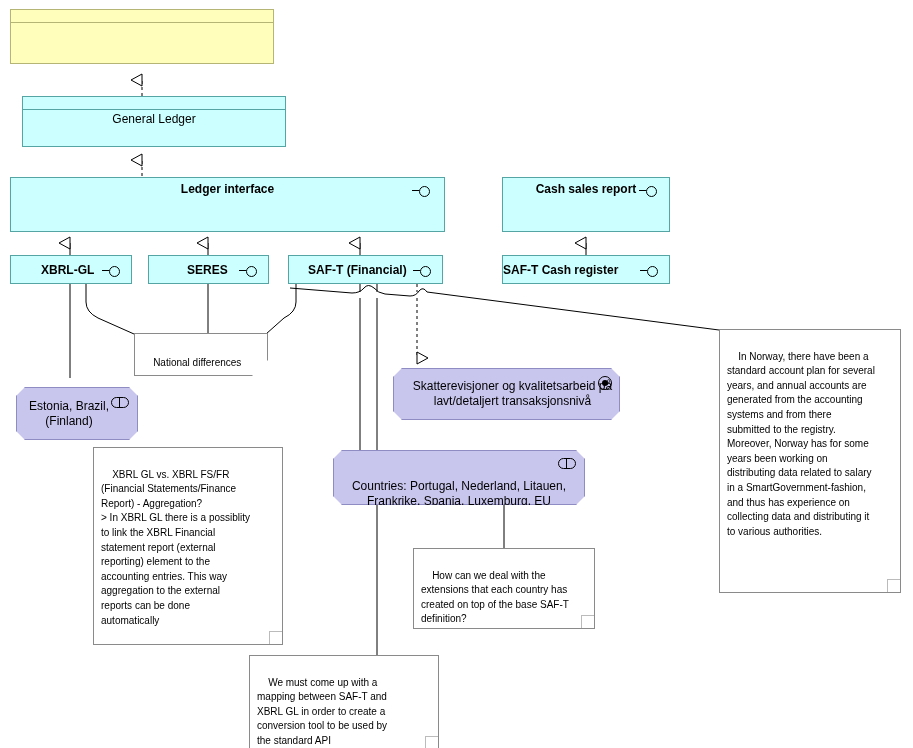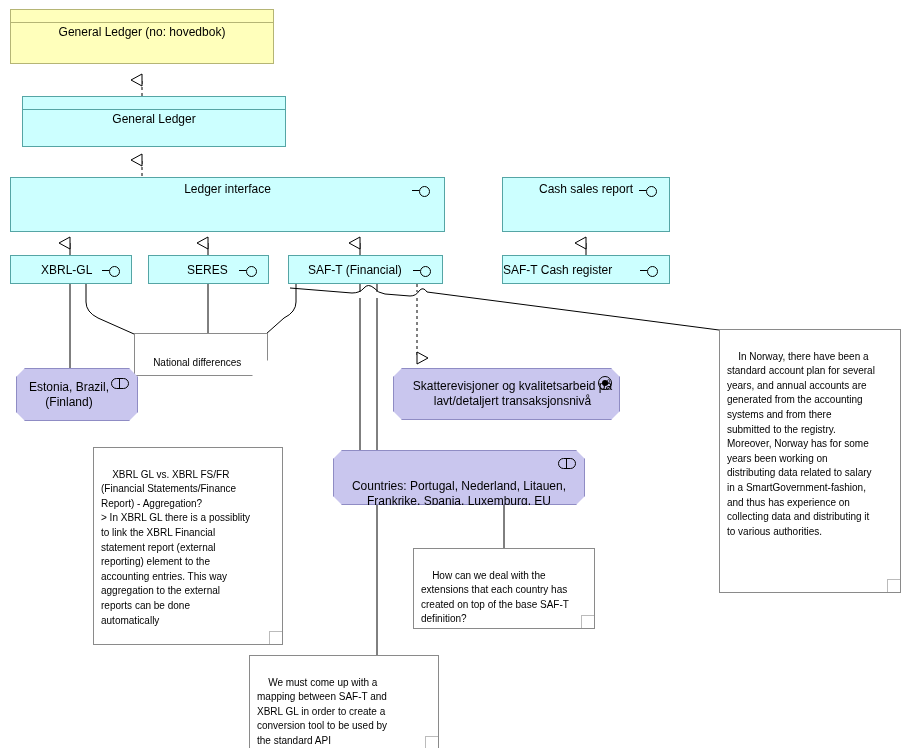--- a/index.html
+++ b/index.html
@@ -22,21 +22,21 @@
   .uml .bar{
     height:13px;border-bottom:1px solid #55a5a5;box-sizing:border-box;
   }
   .uml.yellow .bar{border-bottom:1px solid #b5b575;}
   .uml .title{
     position:absolute;left:0;right:0;top:13px;
     text-align:center;line-height:14px;padding-top:2px;
     font-size:12px;
   }
   .uml.flat .title{top:2px;}
-  .uml.flat{padding:0;}
+  .uml.flat{padding:0;font-weight:bold;}
 
   
   .lolly{position:absolute;width:22px;height:12px;}
   .lolly i{
     position:absolute;left:0;top:5px;width:7px;height:1px;background:#000;display:block;
   }
   .lolly b{
     position:absolute;left:7px;top:1px;width:9px;height:9px;
     border:1px solid #000;border-radius:50%;background:transparent;display:block;
   }
@@ -135,21 +135,20 @@
 
       <path d="M290 288 L352 293 Q360 293 364 288 Q368 283 374 288 Q378 293 385 294 L410 296
                Q416 296 419 291 Q423 286 427 292 L719 330"></path>
 
       <line x1="504" y1="505" x2="504" y2="548"></line>
     </g>
   </svg>
 
   <div class="node uml yellow" style="left:10px;top:9px;width:264px;height:55px;">
     <div class="bar"></div>
-    <div class="title">General Ledger (no: hovedbok)</div>
   </div>
 
   <div class="node uml" style="left:10px;top:96px;width:264px;height:51px;margin-left:12px;">
     <div class="bar"></div>
     <div class="title">General Ledger</div>
   </div>
 
   <div class="node uml flat" style="left:10px;top:177px;width:435px;height:55px;">
     <div class="title">Ledger interface</div>
     <div class="lolly" style="right:10px;top:7px;">
@@ -195,21 +194,21 @@
     <div class="lolly" style="right:7px;top:9px;">
       <i></i>
         <b></b>
     </div>
   </div>
 
   <div class="note clip" style="left:134px;top:333px;width:134px;height:43px;padding-top:7px;">
     <span>National differences</span>
   </div>
 
-  <div class="motiv" style="left:16px;top:368px;width:122px;height:53px;">
+  <div class="motiv" style="left:16px;top:387px;width:122px;height:53px;">
     <div class="mtxt" style="left:2px;right:18px;">Estonia,
 Brazil,
 (Finland)</div>
     <div class="ic-driver" style="right:8px;top:9px;">
       <span></span>
         <em></em>
     </div>
   </div>
 
   <div class="motiv" style="left:393px;top:368px;width:227px;height:52px;">

